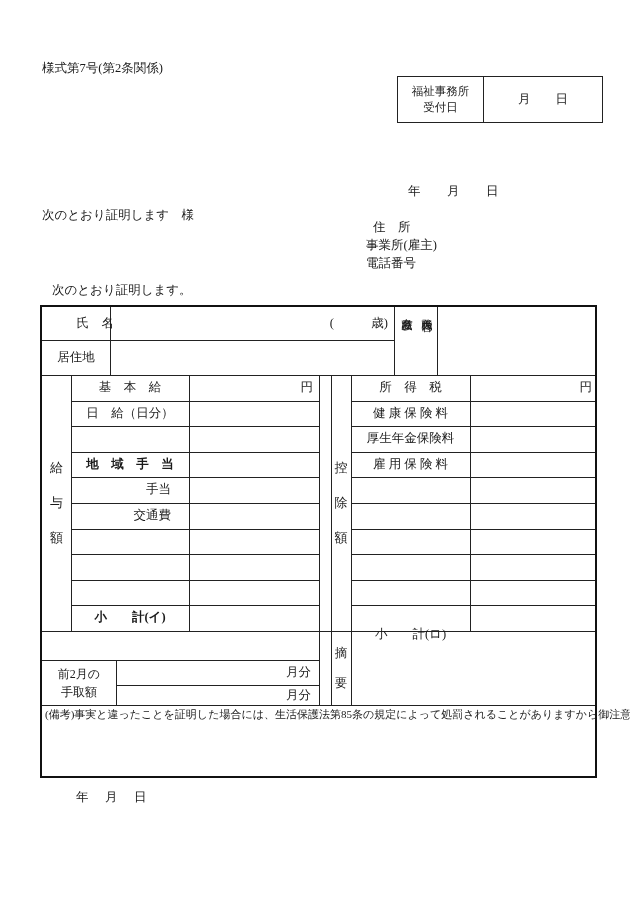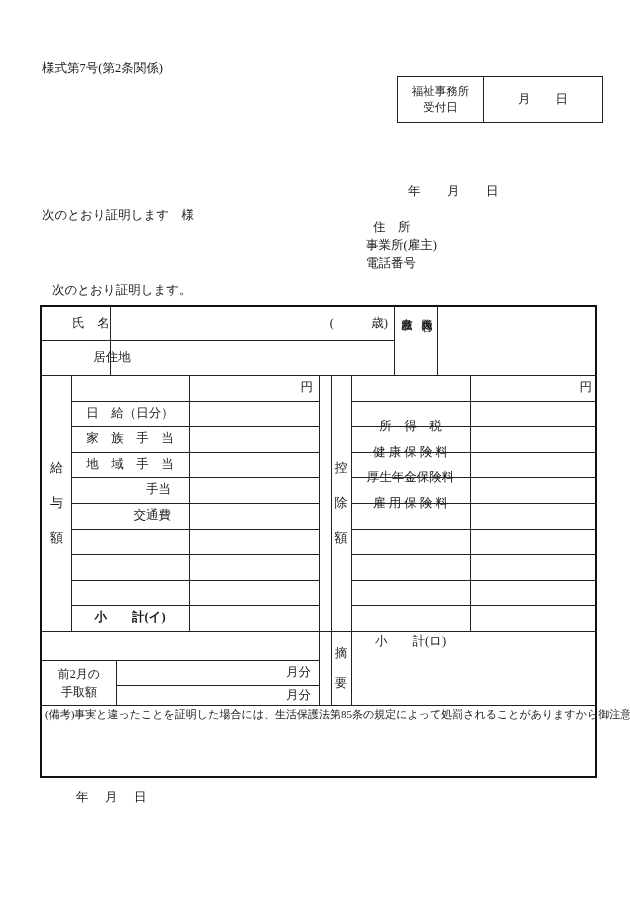--- a/index.html
+++ b/index.html
@@ -18,21 +18,21 @@
   .rbox-value{flex:1;display:flex;align-items:center;justify-content:center;font-size:12.5px;}
   
   .tbl{position:absolute;left:40px;top:305px;width:557px;height:473px;
     border:2px solid #111;box-sizing:border-box;}
   .hl{position:absolute;height:1px;background:#222;}
   .vl{position:absolute;width:1px;background:#222;}
   .cell{position:absolute;font-size:12.5px;overflow:hidden;white-space:nowrap;}
   .ctr{text-align:center;}
   .sl{left:29px;width:118px;height:25.6px;line-height:25.6px;text-align:center;}
   .sv{left:147px;width:130px;height:25.6px;line-height:25.6px;text-align:right;padding-right:6px;box-sizing:border-box;}
-  .dl{left:309px;width:119px;height:25.6px;line-height:25.6px;text-align:center;margin-top:39px;}
+  .dl{left:309px;width:119px;height:25.6px;line-height:25.6px;text-align:center;}
   .dv{left:428px;width:129px;height:25.6px;line-height:25.6px;text-align:right;padding-right:7px;box-sizing:border-box;}
   .sl.right{text-align:right;padding-right:18px;box-sizing:border-box;}
   .vcol{position:absolute;display:flex;flex-direction:column;align-items:center;
     justify-content:center;font-size:13px;}
   .vcol span{display:block;}
   .jobcell{position:absolute;left:352px;top:0;width:43px;height:68px;
     writing-mode:vertical-rl;font-size:11px;line-height:20px;padding-top:3px;
     box-sizing:border-box;letter-spacing:0.5px;}
   .jobcell span{display:block;}
   .note{position:absolute;left:3px;top:400px;width:551px;font-size:11px;white-space:nowrap;}
@@ -98,42 +98,42 @@
     <div class="vl" style="left:395px;top:0;height:68px;"></div>
 
     <div class="vl" style="left:29px;top:68px;height:256px;"></div>
     <div class="vl" style="left:147px;top:68px;height:256px;"></div>
     <div class="vl" style="left:277px;top:68px;height:330px;"></div>
     <div class="vl" style="left:289px;top:68px;height:330px;"></div>
     <div class="vl" style="left:309px;top:68px;height:330px;"></div>
     <div class="vl" style="left:428px;top:68px;height:256px;"></div>
     <div class="vl" style="left:74px;top:353px;height:45px;"></div>
 
-    <div class="cell ctr" style="left:15px;top:0;width:68px;height:33px;line-height:33px;">氏　名</div>
+    <div class="cell ctr" style="left:4px;top:0;width:68px;height:33px;line-height:33px;text-align:right;">氏　名</div>
     <div class="cell" style="left:68px;top:0;width:284px;height:33px;line-height:33px;text-align:right;padding-right:6px;box-sizing:border-box;">(　　　歳)</div>
     <div class="jobcell">
       <span>職務内容</span>
       <span>職名及び</span>
     </div>
     <div class="cell" style="left:395px;top:0;width:158px;height:68px;"></div>
-    <div class="cell ctr" style="left:0;top:33px;width:68px;height:35px;line-height:35px;padding-left:36px;">居住地</div>
+    <div class="cell ctr" style="left:0;top:33px;width:68px;height:35px;line-height:35px;">居住地</div>
     <div class="cell" style="left:68px;top:33px;width:284px;height:35px;"></div>
 
     <div class="vcol" style="left:0;top:68px;width:29px;height:256px;gap:17px;">
       <span>給</span>
       <span>与</span>
       <span>額</span>
     </div>
 
+    <div class="cell sl" style="top:68px;">基　本　給</div>
     <div class="cell sv" style="top:68px;">円</div>
     <div class="cell sl" style="top:93.6px;">日　給（日分）</div>
     <div class="cell sv" style="top:93.6px;"></div>
-    <div class="cell sl" style="top:119.2px;">家　族　手　当</div>
     <div class="cell sv" style="top:119.2px;"></div>
-    <div class="cell sl" style="top:144.8px;">地　域　手　当</div>
+    <div class="cell sl" style="top:144.8px;font-weight:bold;">地　域　手　当</div>
     <div class="cell sv" style="top:144.8px;"></div>
     <div class="cell sl right" style="top:170.4px;">手当</div>
     <div class="cell sv" style="top:170.4px;"></div>
     <div class="cell sl right" style="top:196px;">交通費</div>
     <div class="cell sv" style="top:196px;"></div>
     <div class="cell sl" style="top:221.6px;"></div>
     <div class="cell sv" style="top:221.6px;"></div>
     <div class="cell sl" style="top:247.2px;"></div>
     <div class="cell sv" style="top:247.2px;"></div>
     <div class="cell sl" style="top:272.8px;"></div>
@@ -158,21 +158,21 @@
     <div class="cell dl" style="top:170.4px;"></div>
     <div class="cell dv" style="top:170.4px;"></div>
     <div class="cell dl" style="top:196px;"></div>
     <div class="cell dv" style="top:196px;"></div>
     <div class="cell dl" style="top:221.6px;"></div>
     <div class="cell dv" style="top:221.6px;"></div>
     <div class="cell dl" style="top:247.2px;"></div>
     <div class="cell dv" style="top:247.2px;"></div>
     <div class="cell dl" style="top:272.8px;"></div>
     <div class="cell dv" style="top:272.8px;"></div>
-    <div class="cell dl" style="top:283px;">小　　計(ロ)</div>
+    <div class="cell dl" style="top:315px;">小　　計(ロ)</div>
     <div class="cell dv" style="top:298.4px;"></div>
 
 
     <div class="cell" style="left:0;top:353px;width:74px;height:45px;display:flex;flex-direction:column;align-items:center;justify-content:center;font-size:12px;line-height:1.5;white-space:nowrap;">
       <span>前2月の</span>
       <span>手取額</span>
     </div>
     <div class="cell" style="left:74px;top:353px;width:203px;height:25px;line-height:25px;text-align:right;padding-right:8px;box-sizing:border-box;">月分</div>
     <div class="cell" style="left:74px;top:378px;width:203px;height:20px;line-height:20px;text-align:right;padding-right:8px;box-sizing:border-box;">月分</div>
 

